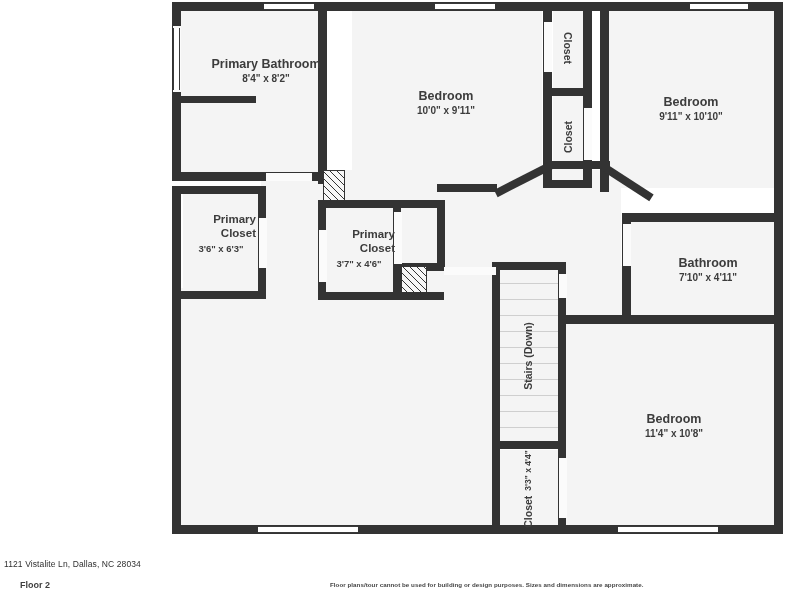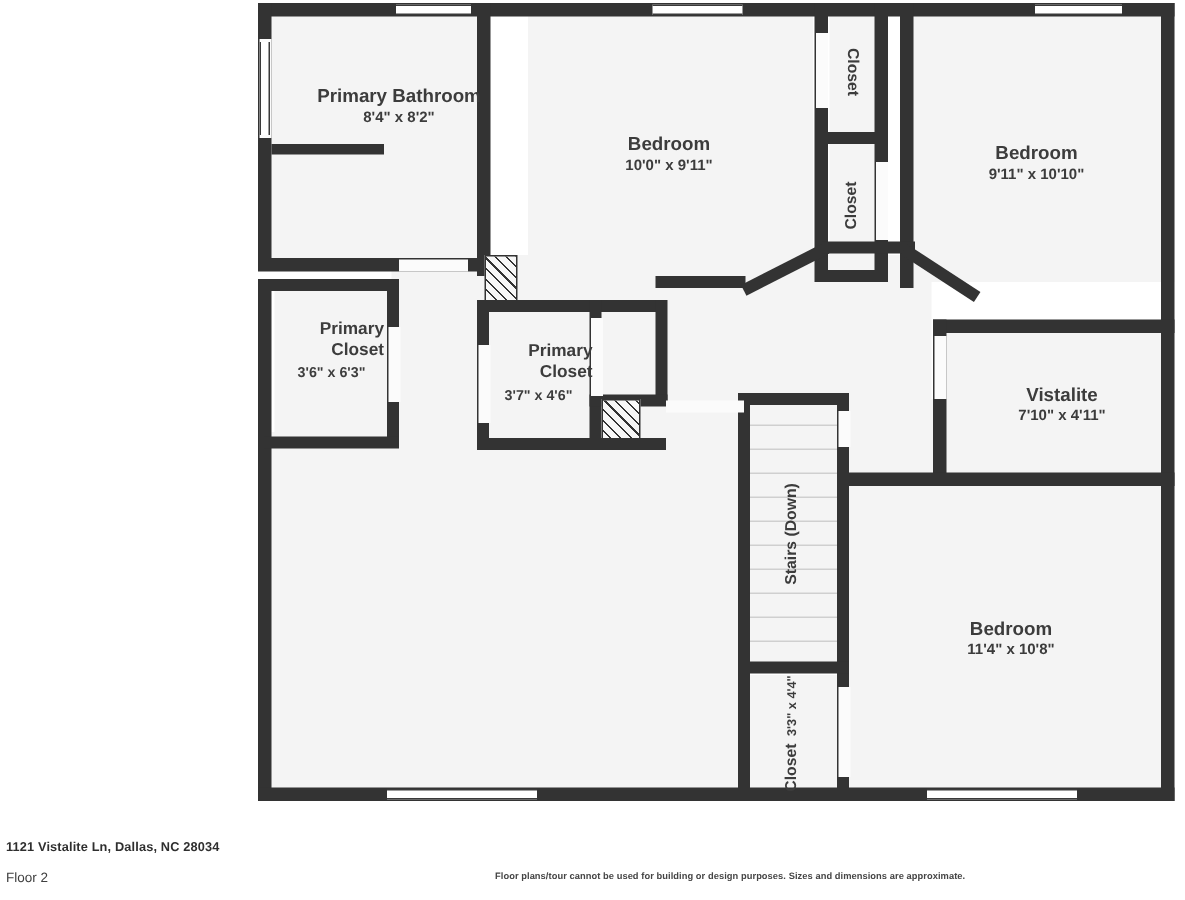--- a/index.html
+++ b/index.html
@@ -31,31 +31,31 @@
     left: 0;
     top: 548px;
     width: 790px;
     height: 52px;
   }
   .addr {
     position: absolute;
     left: 4px;
     top: 11px;
     font-size: 8.5px;
-    font-weight: bold;
+    font-weight: normal;
     color: #2f2f2f;
     letter-spacing: 0.1px;
     white-space: nowrap;
   }
   .floorlbl {
     position: absolute;
-    left: 4px;
+    left: 20px;
     top: 32px;
     font-size: 9px;
-    font-weight: normal;
+    font-weight: bold;
     color: #3f3f3f;
     white-space: nowrap;
   }
   .disclaimer {
     position: absolute;
     left: 330px;
     top: 33px;
     font-size: 6.2px;
     font-weight: bold;
     color: #454545;
@@ -289,21 +289,21 @@
     <span class="nm" style="white-space:normal; width:70px; display:inline-block;">Primary Closet</span>
     <span class="dim">3'6" x 6'3"</span>
   </div>
 
   <div class="label plain small" style="left:359px; top:249px; line-height:1.25;">
     <span class="nm" style="white-space:normal; width:72px; display:inline-block;">Primary Closet</span>
     <span class="dim">3'7" x 4'6"</span>
   </div>
 
   <div class="label plain" style="left:708px; top:270px;">
-    <span class="nm">Vistalite</span>
+    <span class="nm">Bathroom</span>
     <span class="dim">7'10" x 4'11"</span>
   </div>
 
 
   <div class="label rot-ccw tiny" style="left:528px; top:356px;">
     <span class="nm">Stairs (Down)</span>
   </div>
 
   <div class="label rot-ccw tiny" style="left:528px; top:489px;">
     <span class="vlabel-row">

